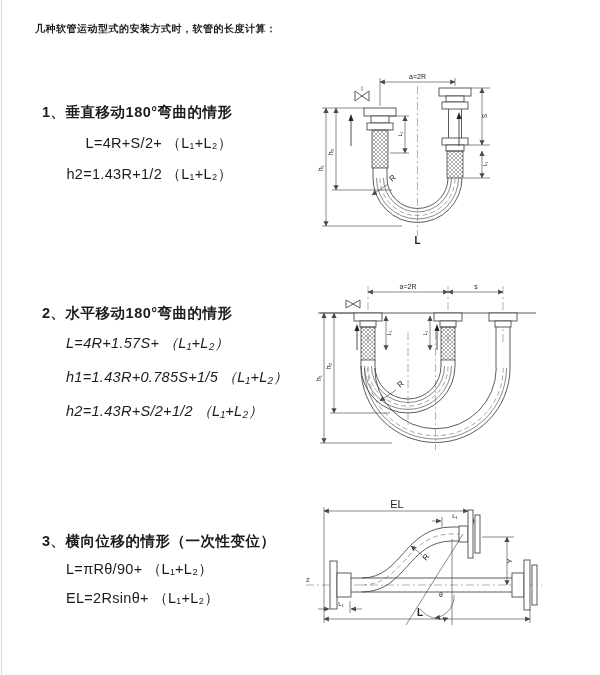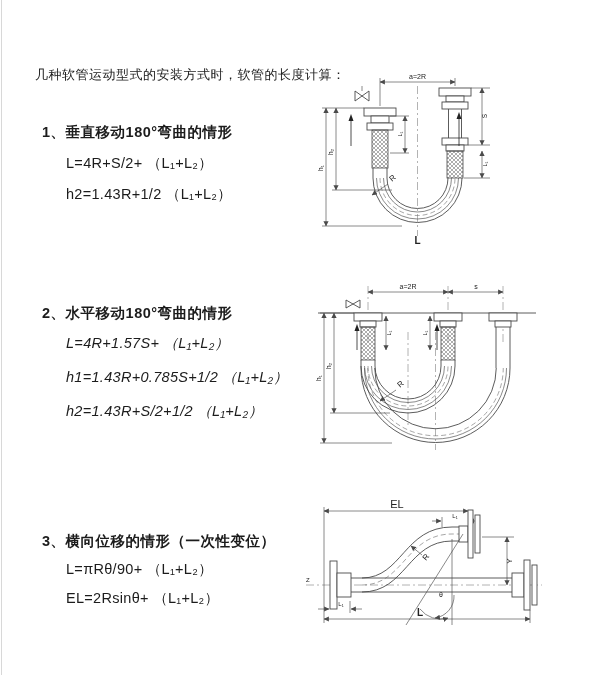--- a/index.html
+++ b/index.html
@@ -2,26 +2,26 @@
 <html><head>
 <meta charset="utf-8">
 <style>
   html,body{margin:0;padding:0;}
   body{
     width:600px;height:675px;position:relative;background:#ffffff;
     font-family:"Liberation Sans","DejaVu Sans",sans-serif;color:#1c1c1c;
     overflow:hidden;
   }
   .page-edge{position:absolute;left:1px;top:0;width:1px;height:675px;background:#d8d8d8;}
-  .title{position:absolute;left:35px;top:22px;font-size:13px;font-weight:normal;letter-spacing:.5px;margin-top:44px;}
+  .title{position:absolute;left:35px;top:22px;font-size:10px;font-weight:bold;letter-spacing:.5px;}
   .section{position:absolute;left:42px;}
   .sec-heading{font-size:14.5px;font-weight:bold;letter-spacing:.5px;white-space:nowrap;}
   .formulas{margin-left:24px;font-size:14.5px;letter-spacing:.3px;}
   .formula{white-space:nowrap;}
-  #sec1{top:123px;} #sec1 .formulas{margin-top:12px;} #sec1 .formula{margin-bottom:12px;}
+  #sec1{top:103px;text-align:right;} #sec1 .formulas{margin-top:12px;} #sec1 .formula{margin-bottom:12px;}
   #sec2{top:304px;} #sec2 .formulas{margin-top:11px;font-style:italic;} #sec2 .formula{margin-bottom:15px;}
   #sec3{top:532px;} #sec3 .formulas{margin-top:9px;}  #sec3 .formula{margin-bottom:10px;}
   .diagram{position:absolute;}
   #diag1{left:310px;top:68px;}
   #diag2{left:310px;top:280px;}
   #diag3{left:302px;top:497px;}
   svg .ln{stroke:#4a4a4a;stroke-width:0.9;fill:none;}
   svg .thin{stroke:#4a4a4a;stroke-width:0.65;fill:none;}
   svg .dim{stroke:#4a4a4a;stroke-width:0.65;fill:none;}
   svg .cl{stroke:#8a8a8a;stroke-width:0.65;fill:none;stroke-dasharray:8 3 2 3;}
@@ -43,21 +43,21 @@
   <div class="formulas">
     <div class="formula">L=4R+S/2+ （L₁+L₂）</div>
     <div class="formula">h2=1.43R+1/2 （L₁+L₂）</div>
   </div>
 </div>
 
 <div class="section" id="sec2">
   <div class="sec-heading">2、水平移动180°弯曲的情形</div>
   <div class="formulas">
     <div class="formula">L=4R+1.57S+ （L₁+L₂）</div>
-    <div class="formula">h1=1.43R+0.785S+1/2 （L₁+L₂）</div>
+    <div class="formula">h1=1.43R+0.785S+1/5 （L₁+L₂）</div>
     <div class="formula">h2=1.43R+S/2+1/2 （L₁+L₂）</div>
   </div>
 </div>
 
 <div class="section" id="sec3">
   <div class="sec-heading">3、横向位移的情形（一次性变位）</div>
   <div class="formulas">
     <div class="formula">L=πRθ/90+ （L₁+L₂）</div>
     <div class="formula">EL=2Rsinθ+ （L₁+L₂）</div>
   </div>

